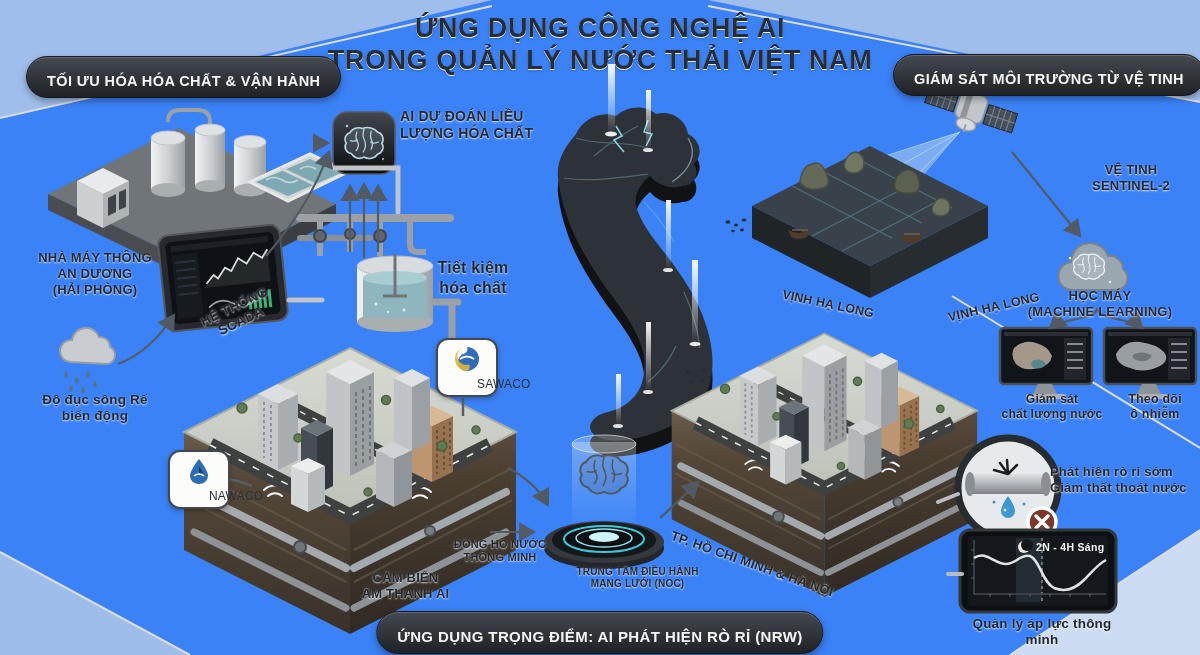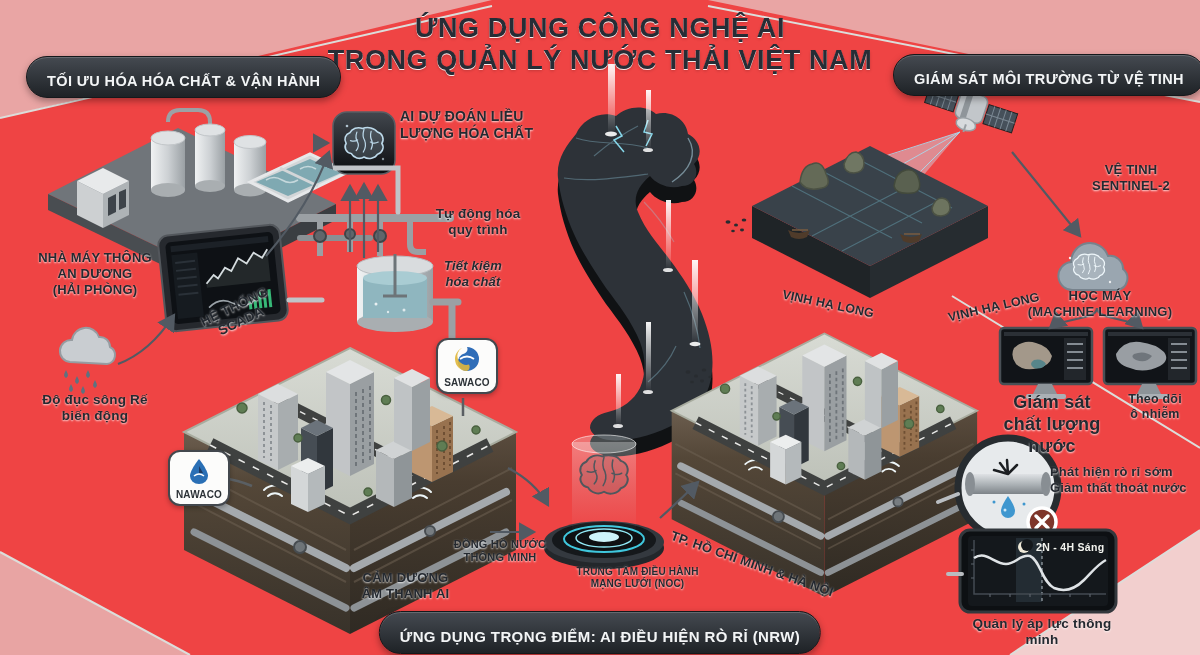--- a/index.html
+++ b/index.html
@@ -1,35 +1,35 @@
 <!DOCTYPE html>
 <html><head>
 <meta charset="utf-8">
 <style>
   html,body{margin:0;padding:0;background:#d8d8d6;}
   .stage{position:relative;width:1200px;height:655px;overflow:hidden;
-         background:#ef4444;font-family:"Liberation Sans",sans-serif;}
+         background:#3b82f6;font-family:"Liberation Sans",sans-serif;}
   .art{position:absolute;left:0;top:0;width:1200px;height:655px;}
   .lbl{position:absolute;font-weight:700;color:#242930;white-space:pre-line;
        text-align:center;line-height:1.22;letter-spacing:.2px;
        text-shadow:0 1px 2px rgba(255,255,255,.85);}
   .sent{font-weight:700;}
   .title{position:absolute;left:50%;top:12px;transform:translateX(-50%);
          width:760px;text-align:center;font-size:27px;font-weight:800;
          color:#262d36;line-height:1.2;letter-spacing:.6px;white-space:pre-line;
          text-shadow:0 1px 0 rgba(255,255,255,.9),0 2px 3px rgba(0,0,0,.18);}
   .badge{position:absolute;background:linear-gradient(180deg,#454a51,#1e2226);
          color:#f3f5f6;font-size:14.5px;font-weight:700;letter-spacing:.4px;
          padding:16px 20px 8px;border-radius:22px;white-space:nowrap;
          box-shadow:0 3px 7px rgba(0,0,0,.35),inset 0 1px 0 rgba(255,255,255,.18);
          border:1px solid #15181b;}
   .logo{position:absolute;width:54px;background:#fcfcfb;border:2.5px solid #43484e;
         border-radius:12px;text-align:center;padding:6px 2px 4px;
         box-shadow:0 2px 5px rgba(0,0,0,.28);}
-  .logo .txt{font-size:10px;font-weight:700;color:#2c3237;letter-spacing:.2px;margin-top:1px;}
+  .logo .txt{font-size:12px;font-weight:400;color:#2c3237;letter-spacing:.2px;margin-top:1px;margin-left:37px;}
   .rot-scada{transform:rotate(-26deg);}
   .rot-hl1{transform:rotate(12deg);}
   .rot-hl2{transform:rotate(-13deg);}
   .rot-city{transform:rotate(19.5deg);transform-origin:left top;white-space:nowrap;}
   .screen-time{position:absolute;color:#f2f3ee;font-size:10.5px;font-weight:700;
         white-space:nowrap;text-shadow:none;letter-spacing:.3px;}
 </style>
 </head>
 <body>
 
@@ -405,43 +405,41 @@
     <path d="M660,518 Q680,500 698,482"></path>
   </g>
 </g>
 </svg>
 
 <div class="title">ỨNG DỤNG CÔNG NGHỆ AI
 TRONG QUẢN LÝ NƯỚC THẢI VIỆT NAM</div>
 
 <div class="badge" style="left:26px;top:56px;">TỐI ƯU HÓA HÓA CHẤT &amp; VẬN HÀNH</div>
 <div class="badge" style="left:893px;top:54px;">GIÁM SÁT MÔI TRƯỜNG TỪ VỆ TINH</div>
-<div class="badge" style="left:50%;top:611px;transform:translateX(-50%);font-size:15px;">ỨNG DỤNG TRỌNG ĐIỂM: AI ĐIỀU HIỆN RÒ RỈ (NRW)</div>
+<div class="badge" style="left:50%;top:611px;transform:translateX(-50%);font-size:15px;">ỨNG DỤNG TRỌNG ĐIỂM: AI PHÁT HIỆN RÒ RỈ (NRW)</div>
 
 <div class="lbl" style="left:15px;top:250px;width:160px;font-size:13px;">NHÀ MÁY THÔNG
 AN DƯƠNG
 (HẢI PHÒNG)</div>
 <div class="lbl rot-scada" style="left:188px;top:298px;width:100px;font-size:13.5px;">HỆ THỐNG
 SCADA</div>
 <div class="lbl sent" style="left:15px;top:392px;width:160px;font-size:13.5px;">Độ đục sông Rế
 biến động</div>
 <div class="lbl" style="left:400px;top:108px;width:155px;font-size:14px;text-align:left;font-weight:800;">AI DỰ ĐOÁN LIỀU
 LƯỢNG HÓA CHẤT</div>
-<div class="lbl sent" style="left:422px;top:206px;width:112px;font-size:13.5px;">Tự động hóa
-quy trình</div>
-<div class="lbl sent" style="left:420px;top:258px;width:106px;font-size:13px;font-style:italic;">Tiết kiệm
+<div class="lbl sent" style="left:420px;top:258px;width:106px;font-size:16px;">Tiết kiệm
 hóa chất</div>
 
 <div class="lbl" style="left:1072px;top:162px;width:118px;font-size:13px;">VỆ TINH
 SENTINEL-2</div>
 <div class="lbl rot-hl1" style="left:772px;top:297px;width:112px;font-size:12.5px;">VỊNH HẠ LONG</div>
 <div class="lbl rot-hl2" style="left:938px;top:300px;width:112px;font-size:12.5px;">VỊNH HẠ LONG</div>
 <div class="lbl" style="left:1002px;top:288px;width:196px;font-size:13px;">HỌC MÁY
 (MACHINE LEARNING)</div>
-<div class="lbl sent" style="left:996px;top:392px;width:112px;font-size:18px;">Giám sát
+<div class="lbl sent" style="left:996px;top:392px;width:112px;font-size:12px;">Giám sát
 chất lượng nước</div>
 <div class="lbl sent" style="left:1110px;top:392px;width:90px;font-size:12.5px;">Theo dõi
 ô nhiễm</div>
 
 <div class="logo" style="left:168px;top:450px;">
   <svg width="24" height="26" viewBox="0 0 24 26">
     <path d="M12,1 C12,1 3,12 3,18 a9,8 0 0 0 18,0 C21,12 12,1 12,1 Z" fill="#2a6fb5"></path>
     <path d="M7,18 q5,-4 10,0" stroke="#fff" stroke-width="1.6" fill="none"></path>
     <path d="M12,8 l4,7 h-4 Z" fill="#1d3a63"></path>
   </svg>
@@ -450,21 +448,21 @@
 
 <div class="logo" style="left:436px;top:338px;">
   <svg width="26" height="26" viewBox="0 0 26 26">
     <path d="M13,1 a12,12 0 0 1 12,12 c0,8 -7,12 -12,12 a9,9 0 0 1 -2,-17.8 a4.5,4.5 0 0 0 2,-6.2 Z" fill="#2f6db8"></path>
     <path d="M13,25 a12,12 0 0 1 -12,-12 c0,-5 3,-9 7,-11 a9,9 0 0 0 7,16.5 a4.5,4.5 0 0 1 -2,6.5 Z" fill="#e0b73c" opacity=".9"></path>
     <path d="M6,13 q7,-5 14,0" stroke="#fff" stroke-width="1.8" fill="none"></path>
   </svg>
   <div class="txt">SAWACO</div>
 </div>
 
-<div class="lbl" style="left:338px;top:570px;width:135px;font-size:13px;">CẢM DƯƠNG
+<div class="lbl" style="left:338px;top:570px;width:135px;font-size:13px;">CẢM BIẾN
 ÂM THANH AI</div>
 <div class="lbl" style="left:424px;top:538px;width:152px;font-size:11px;">ĐỒNG HỒ NƯỚC
 THÔNG MINH</div>
 <div class="lbl" style="left:520px;top:566px;width:235px;font-size:10px;">TRUNG TÂM ĐIỀU HÀNH
 MẠNG LƯỚI (NOC)</div>
 <div class="lbl rot-city" style="left:674px;top:528px;font-size:13px;">TP. HỒ CHÍ MINH &amp; HÀ NỘI</div>
 <div class="lbl sent" style="left:1050px;top:464px;width:152px;font-size:13px;text-align:left;">Phát hiện rò rỉ sớm
 Giảm thất thoát nước</div>
 <div class="screen-time" style="left:1036px;top:541px;">2N - 4H Sáng</div>
 <div class="lbl sent" style="left:956px;top:616px;width:172px;font-size:13.5px;">Quản lý áp lực thông minh</div>

